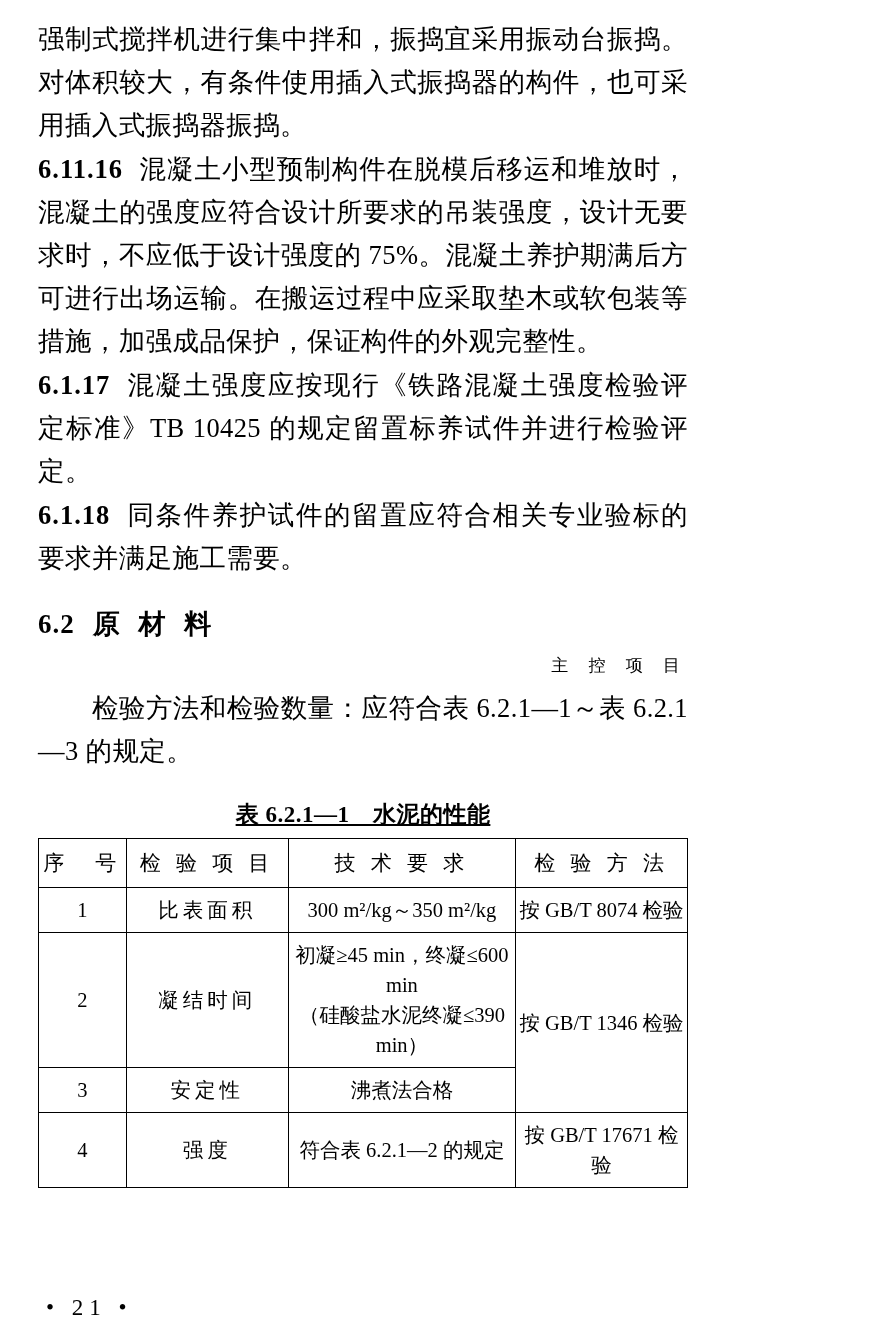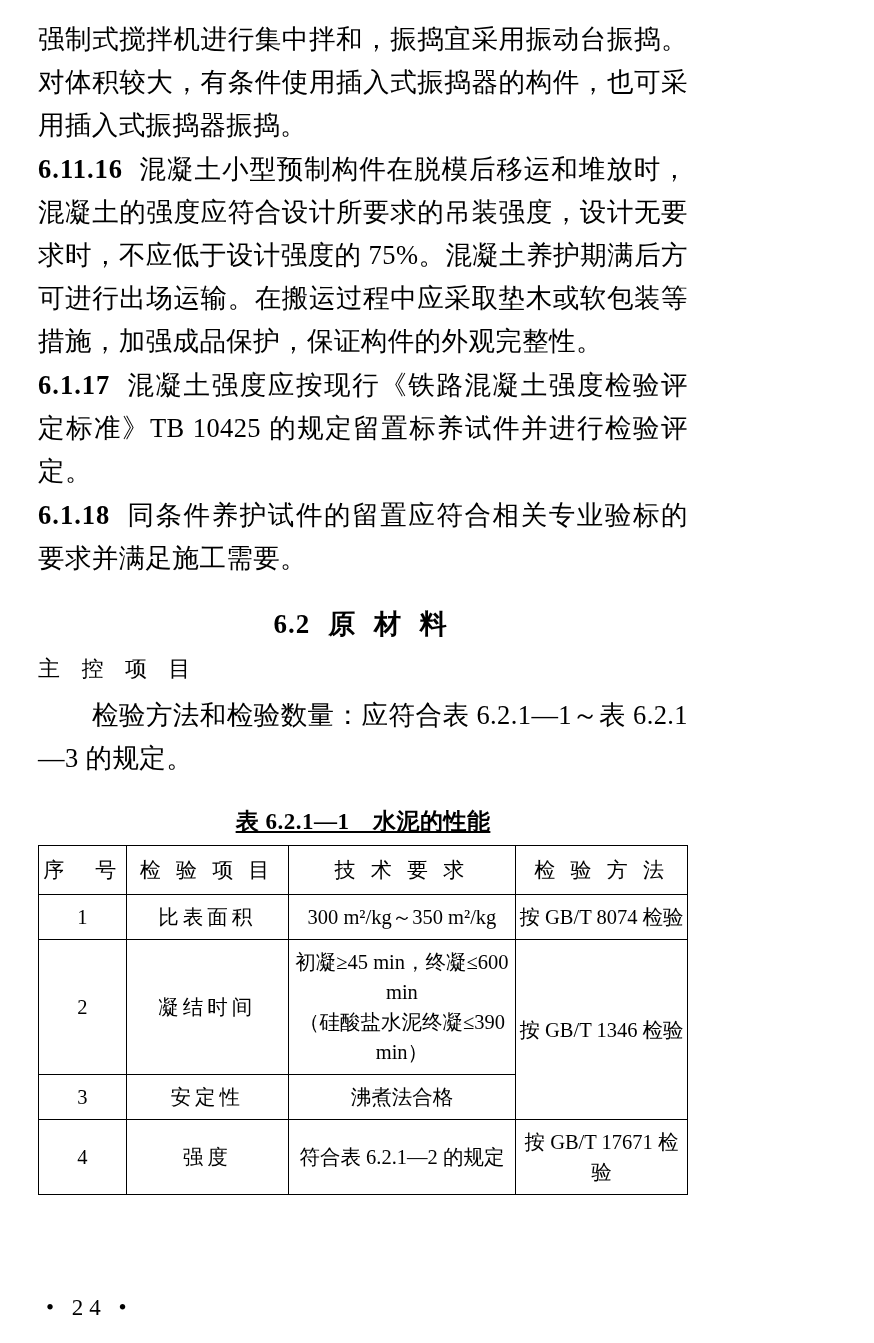--- a/index.html
+++ b/index.html
@@ -37,33 +37,32 @@
     letter-spacing: 1px;
   }
   .gap-after-num {
     display: inline-block;
     width: 16px;
   }
   .indent2 {
     text-indent: 54px;
   }
   .section-title {
-    text-align: center;
     font-size: 27px;
     font-weight: bold;
     letter-spacing: 6px;
     margin: 26px 0 12px 0;
   }
   .section-title .sec-no {
     letter-spacing: 1px;
     margin-right: 18px;
   }
   .subsection-title {
-    text-align: left;
-    font-size: 22px;
+    text-align: right;
+    font-size: 17px;
     letter-spacing: 8px;
     margin: 8px 0 10px 0;
   }
   .table-caption {
     text-align: center;
     font-size: 23px;
     font-weight: bold;
     letter-spacing: 0.5px;
     margin: 26px 0 8px 0;
     text-decoration: underline;
@@ -173,16 +172,16 @@
       <tr>
         <td class="lat">4</td>
         <td class="col-item">强度</td>
         <td class="cell-small">符合表 6.2.1—2 的规定</td>
         <td class="cell-small">按 GB/T 17671 检验</td>
       </tr>
     </tbody>
   </table>
 
   <div class="footer">
-    <span class="lat">• 24 •</span>
+    <span class="lat">• 21 •</span>
   </div>
 
 </div>
 
 </body></html>

